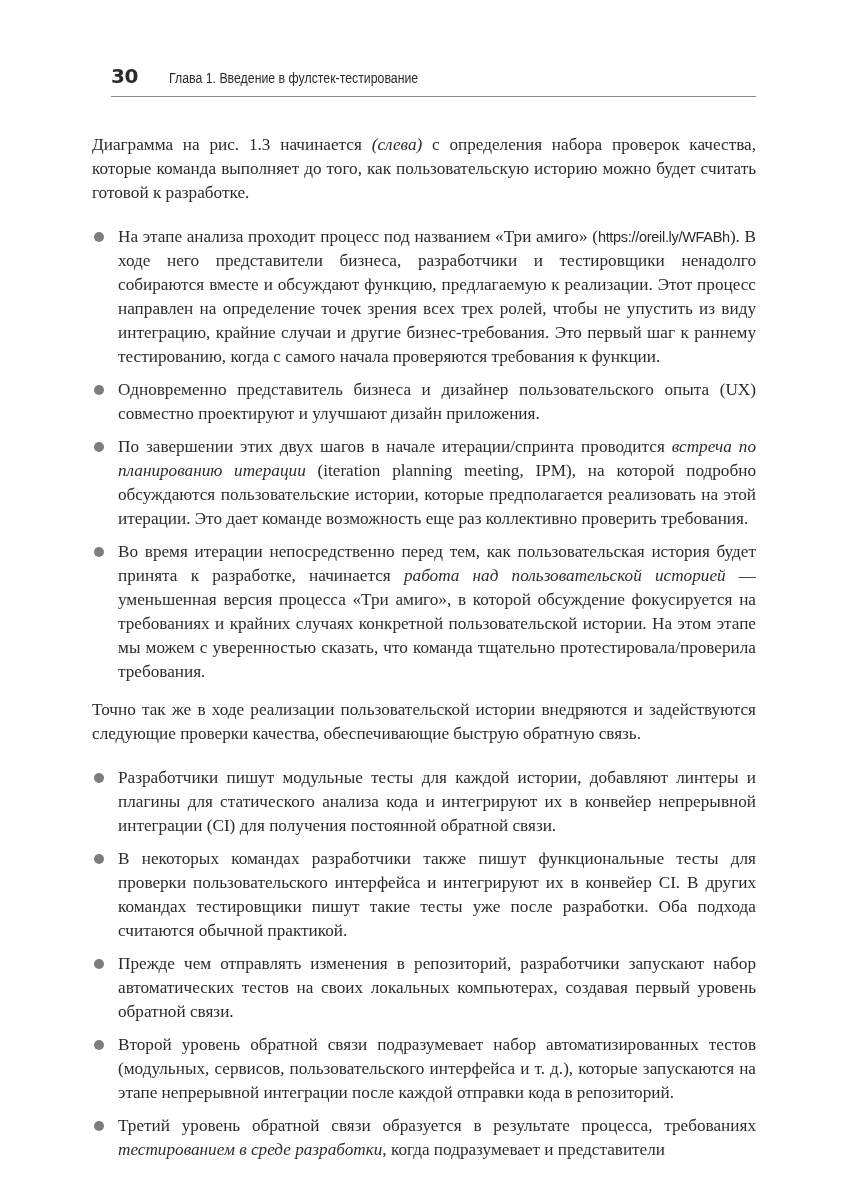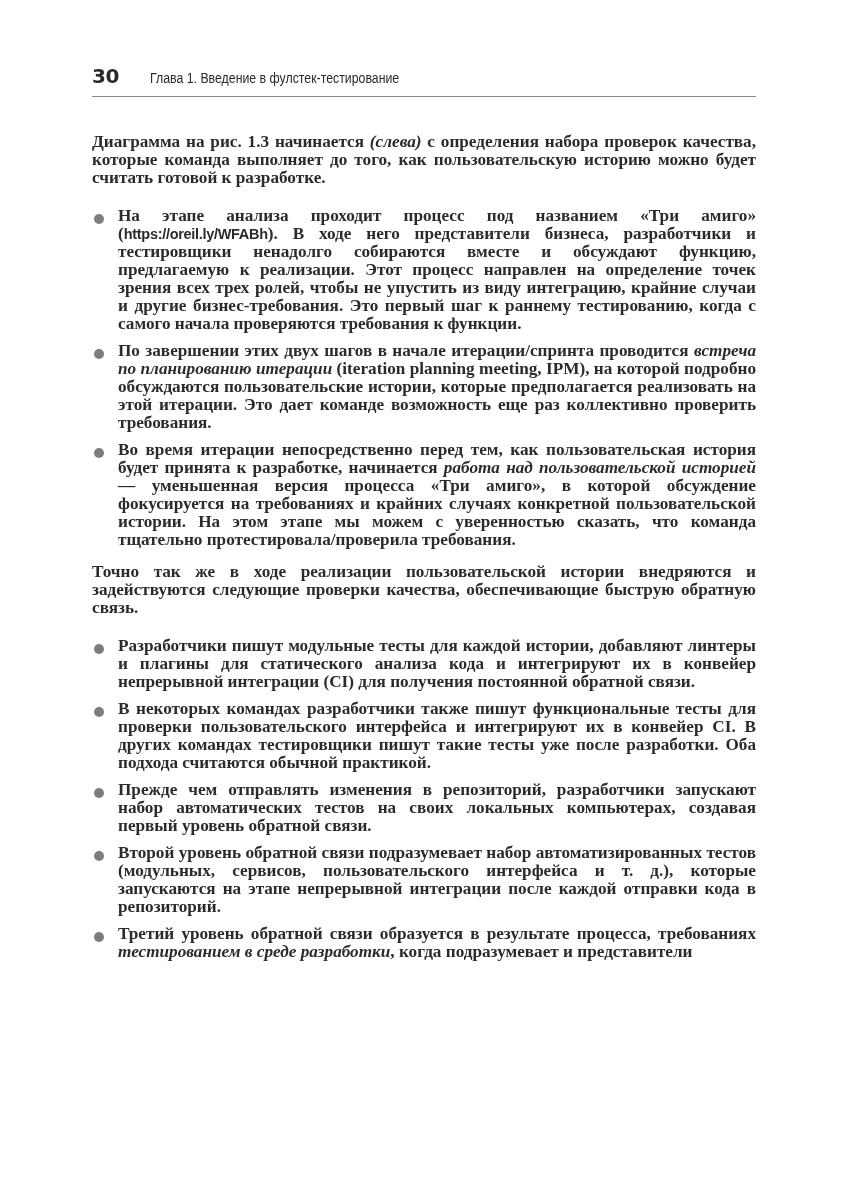--- a/index.html
+++ b/index.html
@@ -19,20 +19,21 @@
       left: 92px;
       top: 64px;
       width: 664px;
     }
     .running-head {
       display: flex;
       align-items: baseline;
       height: 28px;
       border-bottom: 1.5px solid #8a8a8a;
       padding-bottom: 4px;
+      margin-left: 19px;
     }
     .page-number {
       font-family: "DejaVu Sans", sans-serif;
       font-weight: bold;
       font-size: 20px;
       color: #2a2a2a;
       width: 58px;
       letter-spacing: -0.5px;
     }
     .chapter-title {
@@ -40,24 +41,23 @@
       font-size: 14px;
       color: #2a2a2a;
       transform: scaleX(0.88);
       transform-origin: left center;
       white-space: nowrap;
     }
     .body-text {
       margin-top: 36px;
       font-family: "Liberation Serif", serif;
       font-size: 17.2px;
-      line-height: 18px;
+      line-height: 24px;
       text-align: justify;
       hyphens: manual;
-      font-weight: bold;
     }
     p {
       margin: 0 0 10px 0;
     }
     ul {
       list-style: none;
       margin: 20px 0 14px 0;
       padding: 0;
     }
     li {
@@ -99,20 +99,24 @@
       <span>Диаграмма на рис. 1.3 начинается </span><em>(слева)</em><span> с определения набора проверок качества, которые команда выполняет до того, как пользовательскую историю можно будет считать готовой к разработке.</span>
     </p>
 
     <ul>
       <li>
         <span class="bullet"></span>
         <span>На этапе анализа проходит процесс под названием «Три амиго» (</span><span class="url">https://oreil.ly/WFABh</span><span>). В ходе него представители бизнеса, разработчики и тестировщики ненадолго собираются вместе и обсуждают функцию, предлагаемую к реализации. Этот процесс направлен на определение точек зрения всех трех ролей, чтобы не упустить из виду интеграцию, крайние случаи и другие бизнес-требования. Это первый шаг к раннему тестированию, когда с самого начала проверяются требования к функции.</span>
       </li>
       <li>
         <span class="bullet"></span>
+        <span>Одновременно представитель бизнеса и дизайнер пользовательского опыта (UX) совместно проектируют и улучшают дизайн приложения.</span>
+      </li>
+      <li>
+        <span class="bullet"></span>
         <span>По завершении этих двух шагов в начале итерации/спринта проводится </span><em>встреча по планированию итерации</em><span> (iteration planning meeting, IPM), на которой подробно обсуждаются пользовательские истории, которые предполагается реализовать на этой итерации. Это дает команде возможность еще раз коллективно проверить требования.</span>
       </li>
       <li>
         <span class="bullet"></span>
         <span>Во время итерации непосредственно перед тем, как пользовательская история будет принята к разработке, начинается </span><em>работа над пользовательской историей</em><span> — уменьшенная версия процесса «Три амиго», в которой обсуждение фокусируется на требованиях и крайних случаях конкретной пользовательской истории. На этом этапе мы можем с уверенностью сказать, что команда тщательно протестировала/проверила требования.</span>
       </li>
     </ul>
 
     <p>Точно так же в ходе реализации пользовательской истории внедряются и задействуются следующие проверки качества, обеспечивающие быструю обратную связь.</p>
 

